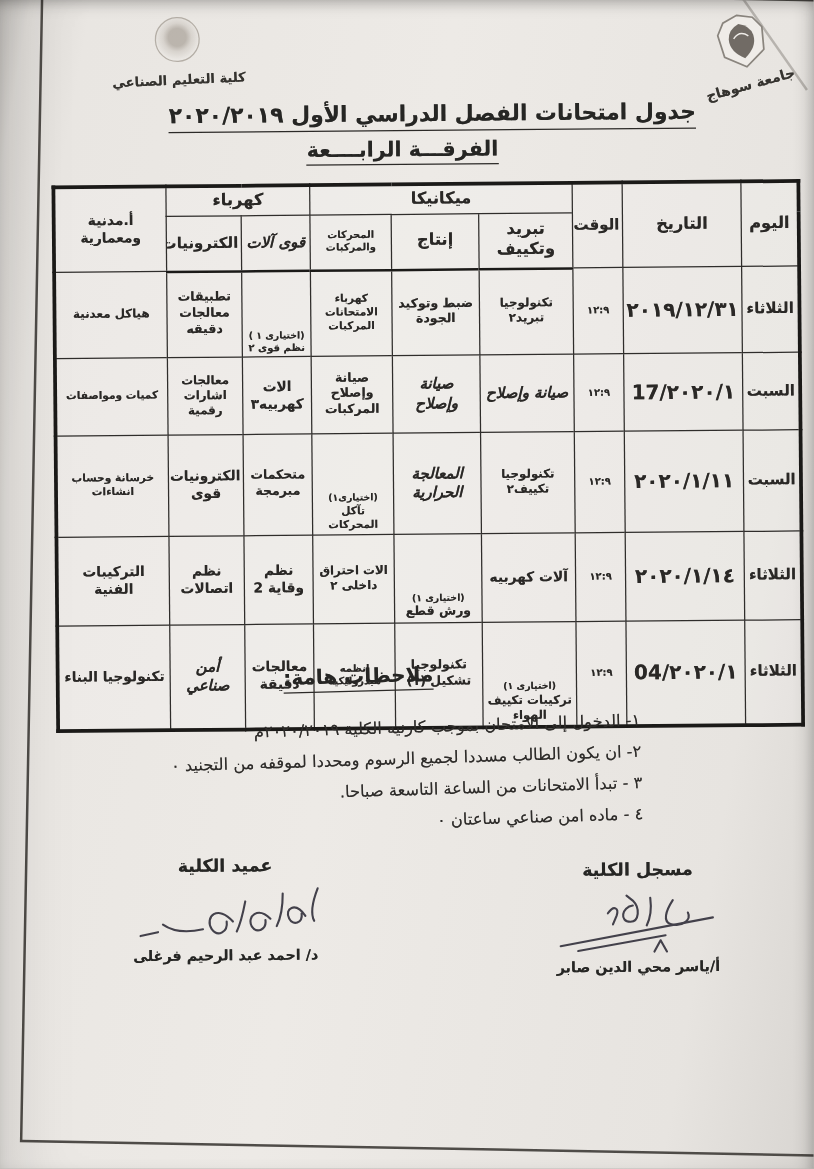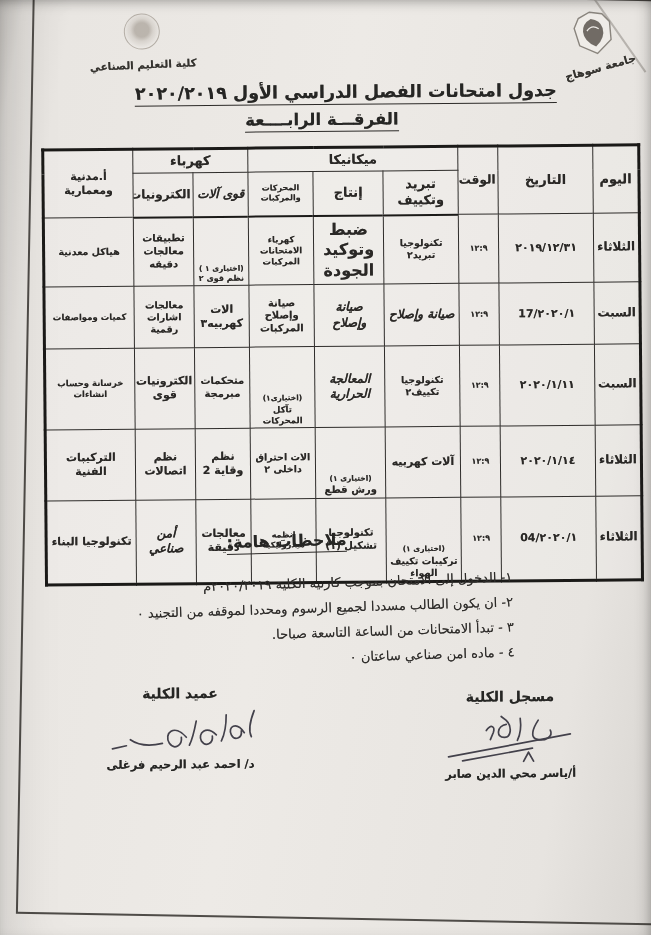--- a/index.html
+++ b/index.html
@@ -28,25 +28,25 @@
   .titles .t1 span, .titles .t2 span{display:inline-block;border-bottom:1.6px solid #2c2a28;padding-bottom:2px;}
   .titles .t2{text-align:center;font-size:16.5px;font-weight:bold;margin-top:5px;}
 
   
   table.exam{position:absolute;top:146px;left:44px;width:596px;border-collapse:collapse;table-layout:fixed;
     direction:rtl;border:3px solid #1b1a18;background:rgba(255,255,255,.15);}
   .exam th,.exam td{border:1px solid #2f2d2b;text-align:center;vertical-align:middle;
     padding:1px 2px;font-weight:bold;line-height:1.28;color:#2a2826;overflow:hidden;}
   .exam thead tr.sub th{border-bottom:2.5px solid #1b1a18;}
   .h13{font-size:13px;} .h9{font-size:12px;} .h8{font-size:8px;font-weight:bold;}
-  .f13{font-size:16px;border-radius:24px;} .f12{font-size:12px;font-style:italic;} .f11{font-size:11px;} .f10{font-size:10px;}
+  .f13{font-size:10px;border-radius:24px;} .f12{font-size:12px;font-style:italic;} .f11{font-size:11px;} .f10{font-size:10px;}
   .f9{font-size:9.5px;} .f85{font-size:8.5px;} .f8{font-size:8px;}
   .c-day{vertical-align:top;padding-top:3px;font-size:12px;}
   .c-time{vertical-align:top;padding-top:3px;font-size:8px;letter-spacing:.5px;}
-  .c-date{font-size:11px;letter-spacing:1.5px;}
+  .c-date{font-size:16px;letter-spacing:1.5px;}
   .opt-note{display:block;font-size:7.5px;margin-bottom:1px;margin-top:45px;}
 
   
   .notes-title{position:absolute;top:531px;left:226px;font-size:16px;font-weight:bold;
     border-bottom:1.7px solid #2c2a28;padding-bottom:2px;transform:rotate(-1deg);direction:rtl;}
   .notes{position:absolute;top:566px;right:140px;width:390px;direction:rtl;text-align:right;
     font-size:13px;line-height:25px;color:#2e2c2a;transform:rotate(-1.3deg);transform-origin:top right;white-space:nowrap;}
 
   
   .sig{position:absolute;text-align:center;direction:rtl;}

